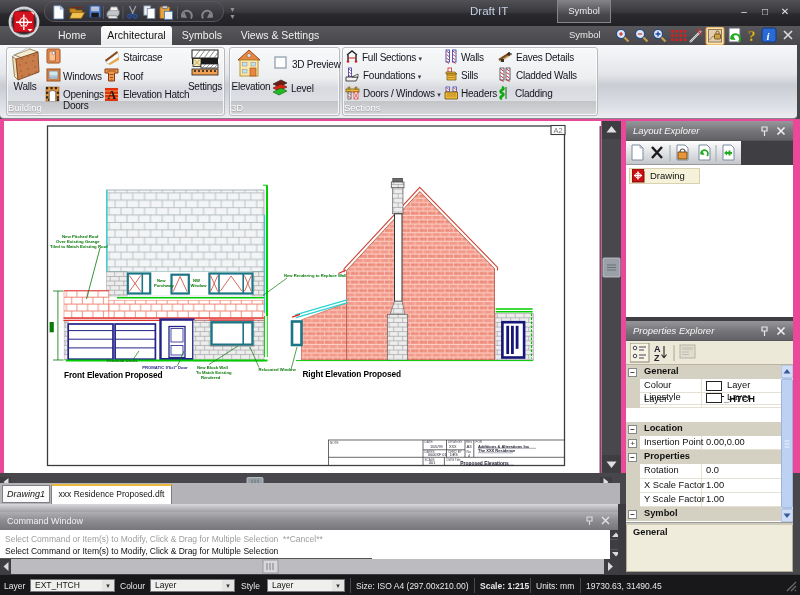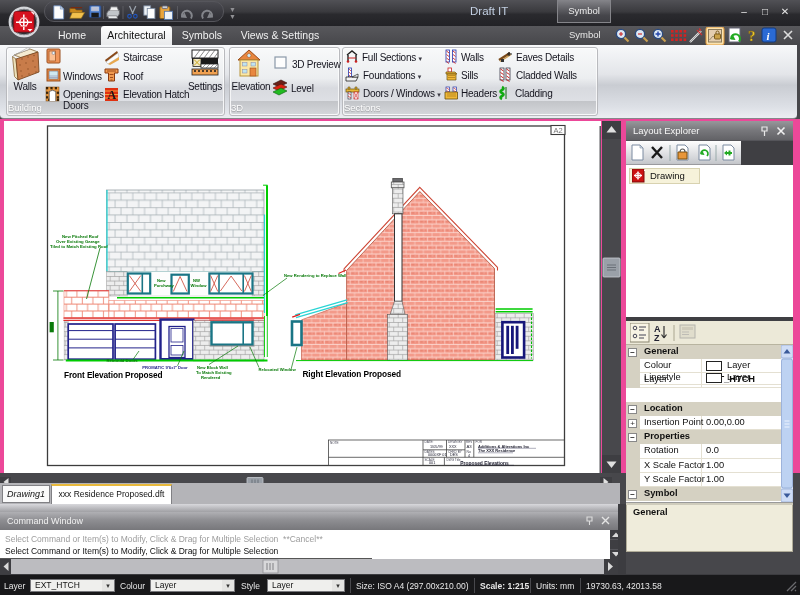--- a/index.html
+++ b/index.html
@@ -22,21 +22,21 @@
 .glabel{position:absolute;left:1px;right:1px;bottom:1px;height:13px;background:linear-gradient(#c2c4c8,#d4d6da);border-radius:0 0 3px 3px;color:#fdfdfd;font-size:9.5px;text-align:left;line-height:13px;text-shadow:0 1px 1px rgba(0,0,0,.25);}
 .rsmall{position:absolute;font-size:10px;color:#14141e;white-space:nowrap;letter-spacing:-0.25px;}
 .rbig{position:absolute;font-size:10px;color:#14141e;text-align:center;letter-spacing:-0.25px;}
 .dd{color:#3a3a44;font-size:7px;}
 
 #canvaswrap{position:absolute;left:0;top:119px;width:800px;height:354px;background:#ec4899;}
 #canvas{position:absolute;left:4px;top:2px;width:597px;height:352px;background:#fff;}
 #vscroll{position:absolute;left:602px;top:2px;width:19px;height:352px;background:#48484c;}
 #hscroll{position:absolute;left:0px;top:473px;width:612px;height:10px;background:#48484c;}
 #panel{position:absolute;left:626px;top:121px;width:167px;height:442px;}
-.phead{height:20px;background:linear-gradient(#97979b 0%,#77777b 50%,#626266 100%);color:#f5f5f5;font-size:9.5px;line-height:20px;padding-left:7px;position:relative;border-bottom:1px solid #55555a;}
+.phead{height:20px;background:linear-gradient(#97979b 0%,#77777b 50%,#626266 100%);color:#f5f5f5;font-size:9.5px;line-height:20px;padding-left:7px;position:relative;border-bottom:1px solid #55555a;font-style:italic;}
 
 #tabsbar{position:absolute;left:0;top:483px;width:620px;height:21px;background:#b4b4b8;}
 .dtab{position:absolute;top:2px;height:20px;border:1px solid #808084;font-size:9px;color:#111;text-align:center;line-height:19px;}
 #cmdsplit{position:absolute;left:0;top:504px;width:620px;height:8px;background:linear-gradient(#d8d8dc,#a0a0a4);}
 #cmdhead{position:absolute;left:0;top:512px;width:620px;height:18px;background:linear-gradient(#b0b0b4 0%,#8e8e92 45%,#77777b 100%);color:#f0f0f0;font-size:9px;line-height:18px;padding-left:7px;}
 #cmdbody{position:absolute;left:0;top:530px;width:610px;height:29px;background:#fff;overflow:hidden;}
 #cmdhs{position:absolute;left:0;top:559px;width:618px;height:15px;background:#bcbcc0;}
 #cmdvs{position:absolute;left:610px;top:530px;width:12px;height:29px;background:#fff;}
 #rightgap{position:absolute;left:618px;top:504px;width:8px;height:70px;background:#3c3c40;}
 
@@ -648,20 +648,28 @@
     <svg class="abs" style="left:6px;top:4px;" width="14" height="14" viewBox="0 0 14 14">
         <rect x="0" y="0" width="12" height="13" fill="#cc1111" stroke="#7d0a0a"></rect>
         <path d="M12,0 l2,2 -2,0 z" fill="#fff"></path>
         <path d="M6,2.5 v8 M2,6.5 h8" stroke="#fff" stroke-width="1.4"></path>
         <circle cx="6" cy="6.5" r="2.6" fill="none" stroke="#fff" stroke-width=".9"></circle>
       </svg>
     <div class="abs" style="left:24px;top:5px;font-size:9.5px;color:#111;">Drawing</div>
   </div>
 
   <div style="height:4px;background:#3f3f43;"></div>
+  <div class="phead">Properties Explorer
+    <svg class="abs" style="right:24px;top:5px;" width="8" height="11" viewBox="0 0 8 11">
+        <path d="M1,1 h5 v4 h-5 z M3.5,5 v5" stroke="#e8e8e8" stroke-width="1.2" fill="none"></path>
+      </svg>
+    <svg class="abs" style="right:7px;top:5px;" width="10" height="10" viewBox="0 0 10 10">
+        <path d="M1.5,1.5 l7,7 m0,-7 l-7,7" stroke="#f0f0f0" stroke-width="1.6"></path>
+      </svg>
+  </div>
   <div style="position:relative;height:24px;background:#ece9d8;border-bottom:1px solid #b8b4a0;">
     <svg class="abs" style="left:4px;top:2px;" width="120" height="20" viewBox="0 0 120 20">
       <rect x="0" y="0" width="19" height="19" fill="#f8f4e4" stroke="#8a8670"></rect>
       <g stroke="#445" stroke-width="1" fill="none">
           <circle cx="5" cy="5" r="1.8"></circle>
           <circle cx="5" cy="13" r="1.8"></circle>
           <path d="M9,4 h7 M9,7 h5 M9,12 h7 M9,15 h5"></path>
         </g>
       <g transform="translate(24,0)">
           <text x="0" y="9" font-size="9" font-weight="bold" fill="#223">A</text>
@@ -802,17 +810,17 @@
   <div class="scombo" style="left:150px;width:85px;">Layer<span class="ar">▾</span></div>
   <div class="stext" style="left:241px;">Style</div>
   <div class="scombo" style="left:267px;width:78px;">Layer<span class="ar">▾</span></div>
   <div class="ssep" style="left:350px;"></div>
   <div class="stext" style="left:356px;">Size: ISO A4 (297.00x210.00)</div>
   <div class="ssep" style="left:474px;"></div>
   <div class="stext" style="left:480px;font-weight:bold;">Scale: 1:215</div>
   <div class="ssep" style="left:530px;"></div>
   <div class="stext" style="left:536px;">Units: mm</div>
   <div class="ssep" style="left:580px;"></div>
-  <div class="stext" style="left:586px;">19730.63, 42013.58</div>
+  <div class="stext" style="left:586px;">19730.63, 31490.45</div>
   <svg class="abs" style="right:2px;bottom:2px;" width="13" height="13" viewBox="0 0 13 13">
       <path d="M11,2 L2,11 M11,6 L6,11 M11,10 L10,11" stroke="#6a6a6e" stroke-width="1.3"></path>
     </svg>
 </div>
 
 </body></html>

